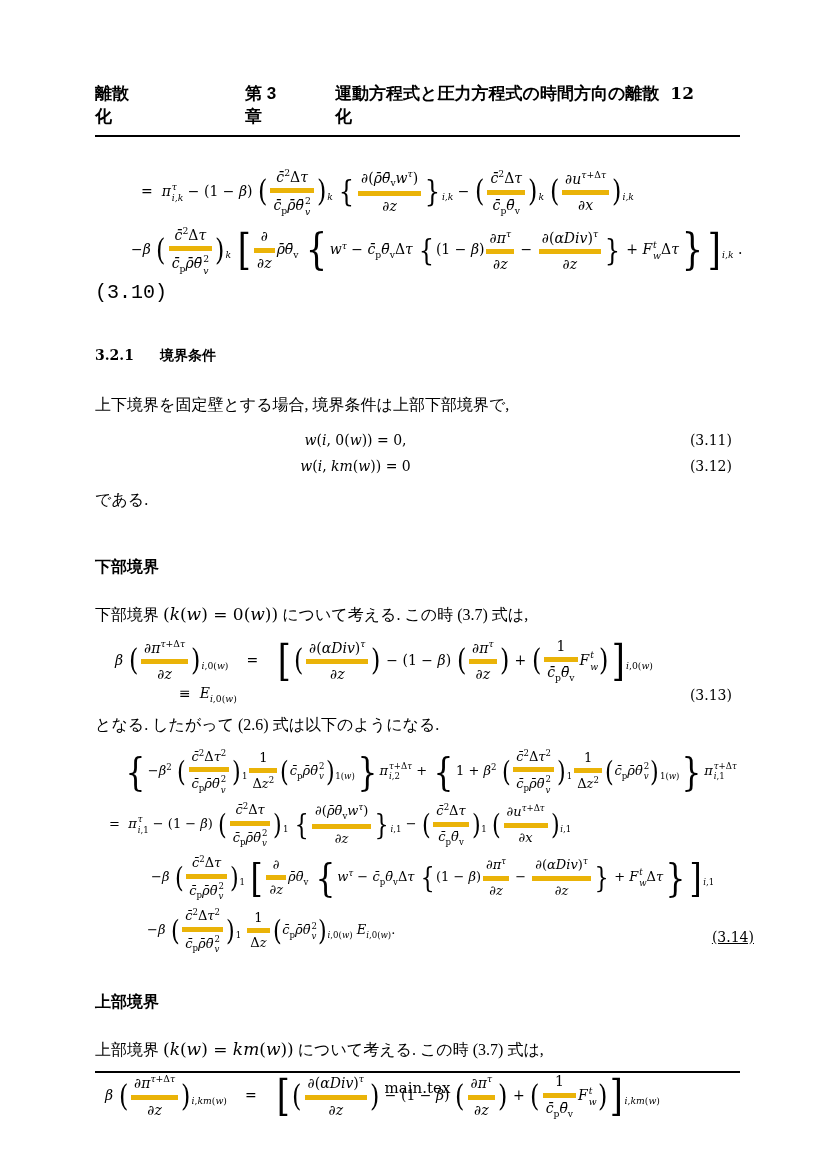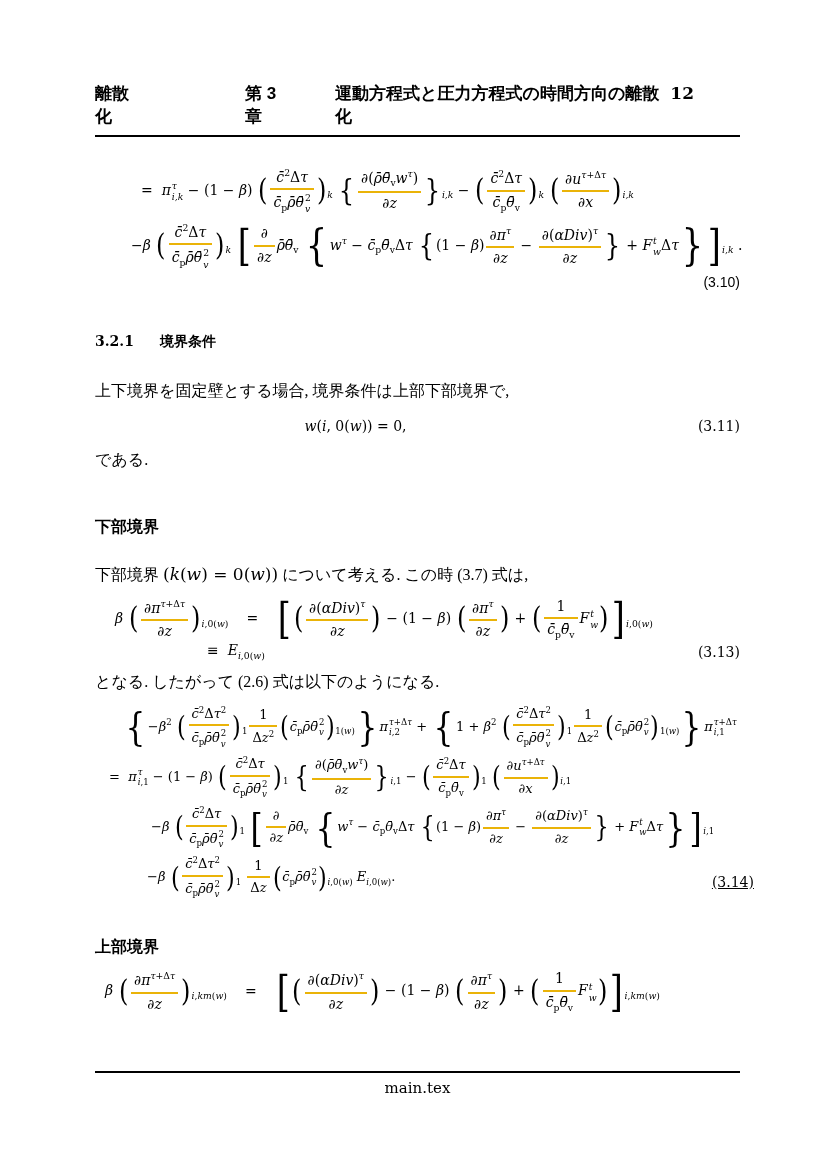--- a/index.html
+++ b/index.html
@@ -10,33 +10,33 @@
   .hdr{display:flex;align-items:baseline;border-bottom:2px solid #000;padding-bottom:7px;
        font-family:"Liberation Sans",sans-serif;font-weight:bold;font-size:17px;justify-content:flex-end;}
   .hdr .chap{margin-left:100px;}
   .hdr .ttl{margin-left:38px;}
   .hdr .pg{margin-left:auto;margin-right:46px;font-family:"DejaVu Serif",serif;}
   
   .eq{font-family:"DejaVu Serif",serif;font-size:14px;line-height:1.25;white-space:nowrap;}
   .eq i{font-style:italic;}
   .eq sub,.eq sup{font-size:0.66em;}
   .f{display:inline-block;vertical-align:middle;text-align:center;margin:0 2px;}
-  .f .n{display:block;padding:0 3px 2px;border-bottom:2px solid #eab308;}
+  .f .n{display:block;padding:0 3px 2px;border-bottom:5px solid #eab308;}
   .f .d{display:block;padding:2px 3px 0;}
   .ss{display:inline-flex;flex-direction:column;align-items:flex-start;vertical-align:middle;
       font-size:0.66em;line-height:1.2;margin-left:1px;}
   .ss span{display:block;}
   .dl{display:inline-block;vertical-align:middle;font-weight:normal;}
   .d2{font-size:2.1em;line-height:1;transform:scaleX(0.82);}
   .d3{font-size:3em;line-height:1;transform:scaleX(0.8);}
   .rel{margin:0 18px;}
   .eqline{margin-top:12px;}
   .eqrow{position:relative;}
-  .eqnum{position:absolute;right:0;bottom:4px;font-family:"DejaVu Serif",serif;font-size:14px;}
-  .num-line{text-align:right;font-family:Liberation Sans, sans-serif;font-size:14px;margin-top:4px;}
+  .eqnum{position:absolute;right:8px;bottom:4px;font-family:"DejaVu Serif",serif;font-size:14px;}
+  .num-line{text-align:left;font-family:Liberation Mono, monospace;font-size:20px;margin-top:4px;}
   
   h2.sec{font-size:14px;margin:42px 0 0 0;font-family:"Liberation Serif",serif;}
   h2.sec .sn{font-family:"DejaVu Serif",serif;margin-right:26px;}
   h2.sec .st{font-family:"Liberation Sans",sans-serif;}
   h3.sub{font-size:16px;margin:46px 0 0 0;font-family:"Liberation Sans",sans-serif;}
   p.body{margin:30px 0 0 0;font-size:16px;}
   p.body .m{font-family:"DejaVu Serif",serif;font-size:17px;}
   
   .ceq{position:relative;text-align:center;margin-top:10px;}
   .ceq .inner{display:inline-block;text-align:left;transform:translateX(-62px);}
@@ -78,33 +78,37 @@
   <h2 class="sec">
     <span class="sn">3.2.1</span><span class="st">境界条件</span>
   </h2>
 
   <p class="body">上下境界を固定壁とする場合, 境界条件は上部下部境界で,</p>
 
   <div class="eq ceq eqrow" style="margin-top:16px;">
     <span class="inner"><i>w</i>(<i>i</i>, 0(<i>w</i>)) = 0,</span>
     <span class="eqnum" style="bottom:0;">(3.11)</span>
   </div>
+  <div class="eq ceq eqrow" style="margin-top:9px;">
+    <span class="inner"><i>w</i>(<i>i</i>, <i>km</i>(<i>w</i>)) = 0</span>
+    <span class="eqnum" style="bottom:0;">(3.12)</span>
+  </div>
 
   <p class="body" style="margin-top:14px;">である.</p>
 
   <h3 class="sub">下部境界</h3>
 
   <p class="body" style="margin-top:26px;">下部境界 <span class="m">(<i>k</i>(<i>w</i>) = 0(<i>w</i>))</span> について考える. この時 (3.7) 式は,</p>
 
   <div class="eq" style="margin-top:12px;">
     <div class="eqline" style="margin-left:20px;"><i>β</i> <span class="dl d2">(</span><span class="f"><span class="n">∂<i>π</i><sup><i>τ</i>+Δ<i>τ</i></sup></span><span class="d">∂<i>z</i></span></span><span class="dl d2">)</span><sub><i>i</i>,0(<i>w</i>)</sub><span class="rel">=</span><span class="dl d3">[</span><span class="dl d2">(</span><span class="f"><span class="n">∂(<i>αDiv</i>)<sup><i>τ</i></sup></span><span class="d">∂<i>z</i></span></span><span class="dl d2">)</span> − (1 − <i>β</i>) <span class="dl d2">(</span><span class="f"><span class="n">∂<i>π</i><sup><i>τ</i></sup></span><span class="d">∂<i>z</i></span></span><span class="dl d2">)</span> + <span class="dl d2">(</span><span class="f"><span class="n">1</span><span class="d"><i>c̄</i><sub>p</sub><i>θ̄</i><sub>v</sub></span></span><i>F</i><span class="ss">
           <span><i>t</i></span>
           <span><i>w</i></span>
         </span><span class="dl d2">)</span><span class="dl d3">]</span><sub><i>i</i>,0(<i>w</i>)</sub></div>
-    <div class="eqline eqrow" style="margin-left:112px;margin-top:2px;">
+    <div class="eqline eqrow" style="margin-left:84px;margin-top:2px;">
       <span>≡&nbsp;&nbsp;<i>E</i><sub><i>i</i>,0(<i>w</i>)</sub></span>
       <span class="eqnum" style="bottom:0;">(3.13)</span>
     </div>
   </div>
 
   <p class="body" style="margin-top:10px;">となる. したがって (2.6) 式は以下のようになる.</p>
 
   <div class="eq" style="margin-top:7px;font-size:13px;">
     <div class="eqline" style="margin-left:28px;"><span class="dl d3">{</span>−<i>β</i><sup>2</sup> <span class="dl d2">(</span><span class="f"><span class="n"><i>c̄</i><sup>2</sup>Δ<i>τ</i><sup>2</sup></span><span class="d"><i>c̄</i><sub>p</sub><i>ρ̄θ̄</i><span class="ss">
               <span>2</span>
@@ -146,20 +150,21 @@
               </span></span></span><span class="dl d2">)</span><sub>1</sub> <span class="f"><span class="n">1</span><span class="d">Δ<i>z</i></span></span><span class="dl d2">(</span><i>c̄</i><sub>p</sub><i>ρ̄θ̄</i><span class="ss">
             <span>2</span>
             <span><i>v</i></span>
           </span><span class="dl d2">)</span><sub><i>i</i>,0(<i>w</i>)</sub> <i>E</i><sub><i>i</i>,0(<i>w</i>)</sub>.</span>
       <span class="eqnum" style="right:-14px;bottom:8px;text-decoration:underline;">(3.14)</span>
     </div>
   </div>
 
   <h3 class="sub" style="margin-top:38px;">上部境界</h3>
 
+  <p class="body" style="margin-top:26px;">上部境界 <span class="m">(<i>k</i>(<i>w</i>) = <i>km</i>(<i>w</i>))</span> について考える. この時 (3.7) 式は,</p>
 
   <div class="eq" style="margin-top:12px;">
     <div class="eqline" style="margin-left:10px;"><i>β</i> <span class="dl d2">(</span><span class="f"><span class="n">∂<i>π</i><sup><i>τ</i>+Δ<i>τ</i></sup></span><span class="d">∂<i>z</i></span></span><span class="dl d2">)</span><sub><i>i</i>,<i>km</i>(<i>w</i>)</sub><span class="rel">=</span><span class="dl d3">[</span><span class="dl d2">(</span><span class="f"><span class="n">∂(<i>αDiv</i>)<sup><i>τ</i></sup></span><span class="d">∂<i>z</i></span></span><span class="dl d2">)</span> − (1 − <i>β</i>) <span class="dl d2">(</span><span class="f"><span class="n">∂<i>π</i><sup><i>τ</i></sup></span><span class="d">∂<i>z</i></span></span><span class="dl d2">)</span> + <span class="dl d2">(</span><span class="f"><span class="n">1</span><span class="d"><i>c̄</i><sub>p</sub><i>θ̄</i><sub>v</sub></span></span><i>F</i><span class="ss">
           <span><i>t</i></span>
           <span><i>w</i></span>
         </span><span class="dl d2">)</span><span class="dl d3">]</span><sub><i>i</i>,<i>km</i>(<i>w</i>)</sub></div>
   </div>
 
   <div class="ftr">
     <span>main.tex</span>

